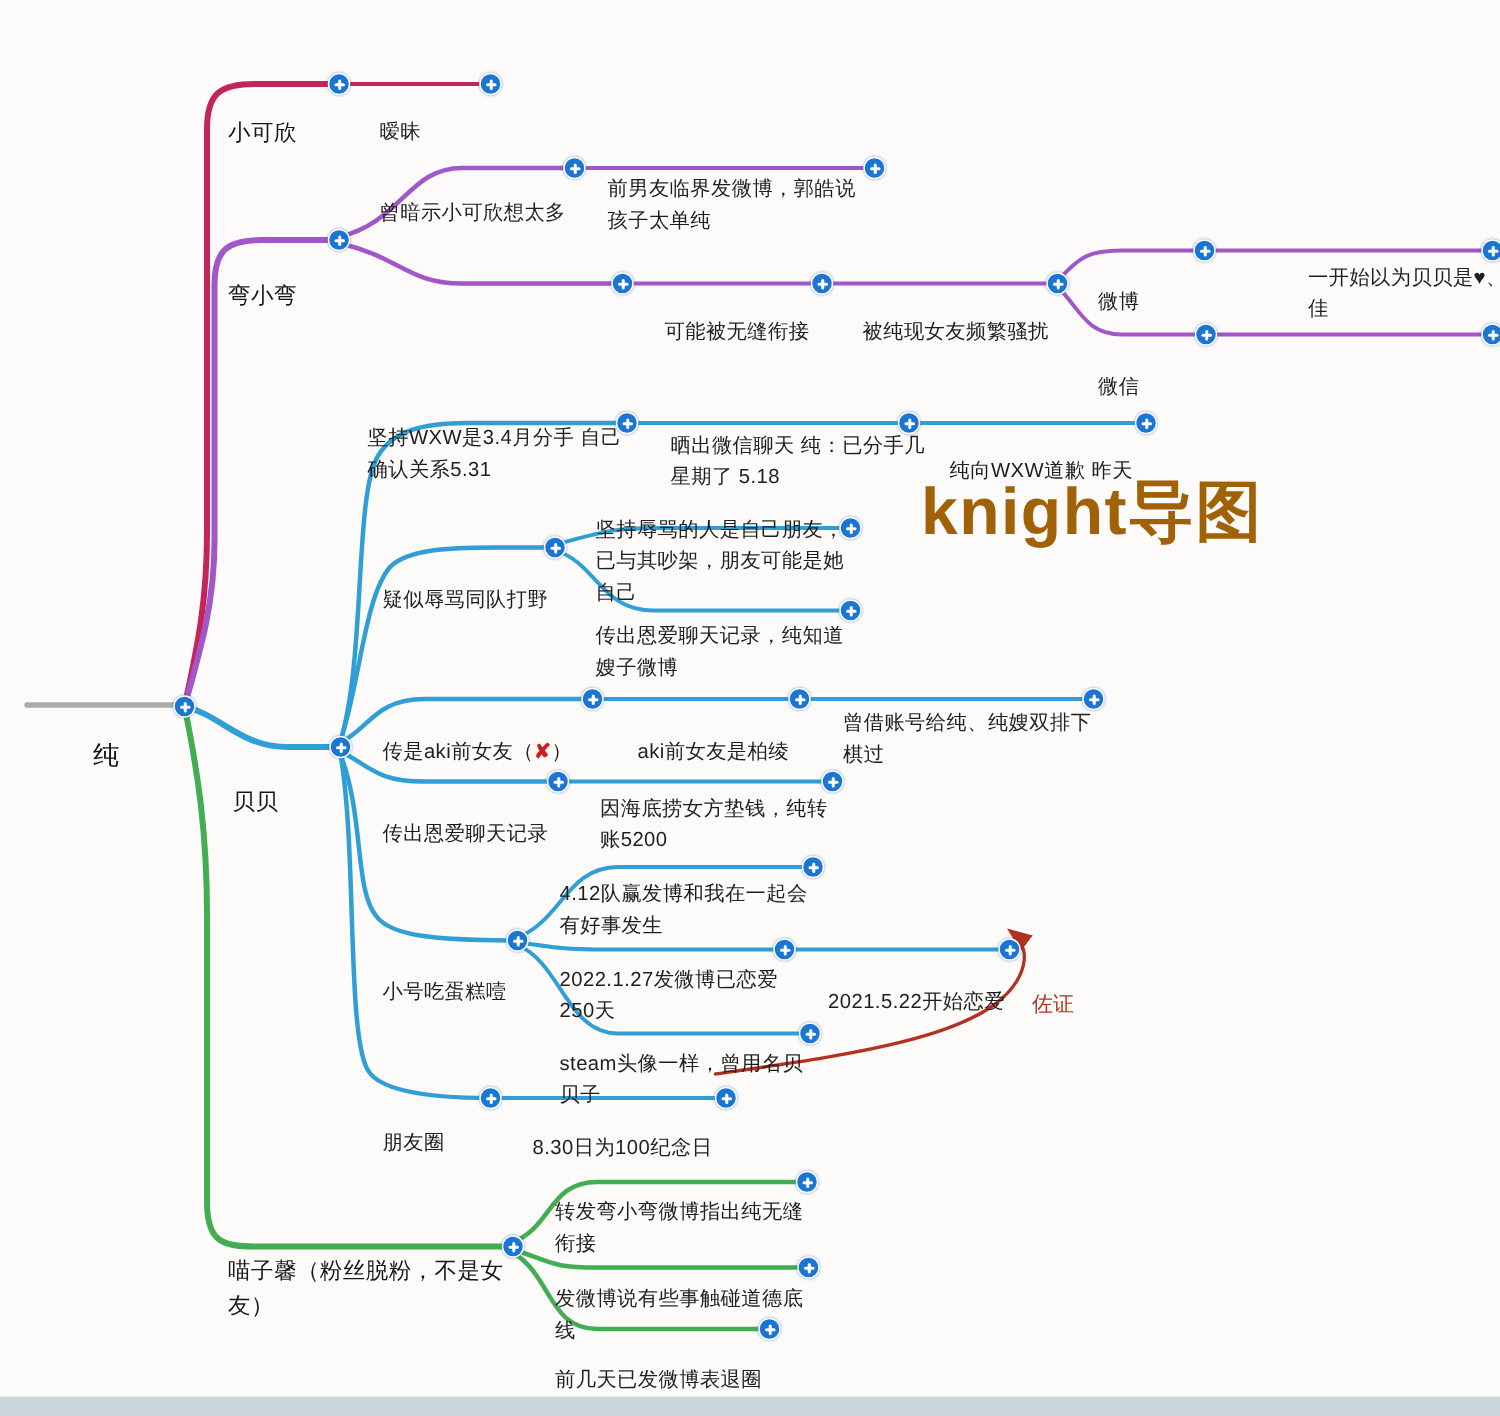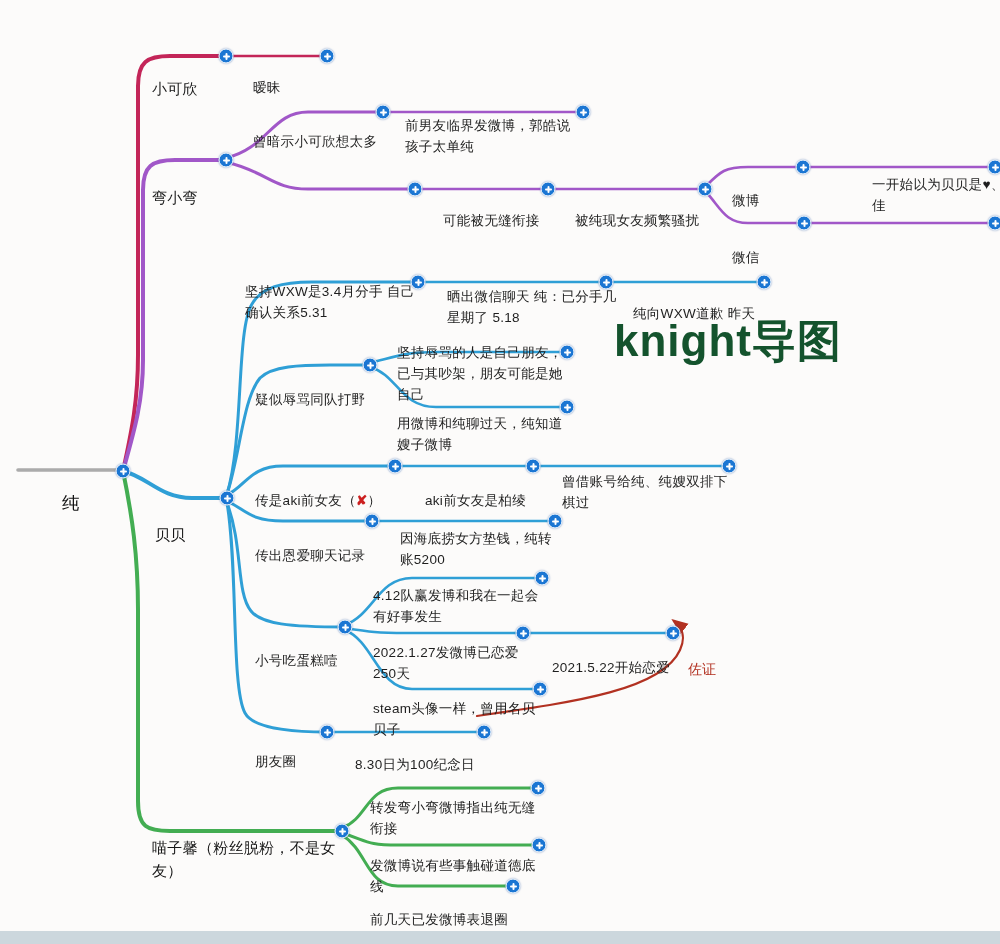--- a/index.html
+++ b/index.html
@@ -18,21 +18,21 @@
   .w25{stroke-width:2.6px;}
   .wgy{stroke-width:3.6px;}
   .wrd{stroke-width:2.2px;}
   .lbl{position:absolute;font-size:13.5px;line-height:1.55;color:#1e1e1e;white-space:normal;letter-spacing:.3px;margin-top:48px;}
   .branch-lbl{font-size:15px;color:#161616;}
   .root-lbl{font-size:17.5px;color:#101010;}
   .nowrap{white-space:nowrap;}
   .plus{position:absolute;width:13px;height:13px;border-radius:50%;background:#1b76d3;border:1.5px solid #ffffff;box-shadow:0 0 2px rgba(30,80,160,.55);transform:translate(-50%,-50%);}
   .plus::before{content:"";position:absolute;left:50%;top:50%;width:7px;height:2px;background:#fff;transform:translate(-50%,-50%);border-radius:1px;}
   .plus::after{content:"";position:absolute;left:50%;top:50%;width:2px;height:7px;background:#fff;transform:translate(-50%,-50%);border-radius:1px;}
-  .watermark{position:absolute;left:614px;top:312px;font-size:44px;font-weight:bold;color:#14532d;letter-spacing:1px;}
+  .watermark{position:absolute;left:614px;top:312px;font-size:44px;font-weight:bold;color:#a16207;letter-spacing:1px;}
   .evidence{position:absolute;left:688px;top:661px;font-size:14px;color:#b23121;}
   .redx{color:#cc1f1f;font-weight:bold;}
   .bottom-bar{position:absolute;left:0;bottom:0;width:100%;height:13px;background:#ccd7dd;}
 </style>
 </head>
 <body>
 
 <div class="canvas">
 
   <svg class="links" width="1000" height="944" viewBox="0 0 1000 944">
@@ -96,21 +96,21 @@
   <div class="lbl nowrap" style="left:575px;top:163px;">被纯现女友频繁骚扰</div>
   <div class="lbl nowrap" style="left:732px;top:143px;">微博</div>
   <div class="lbl" style="left:872px;top:127px;width:160px;">一开始以为贝贝是♥、卓佳</div>
   <div class="lbl nowrap" style="left:732px;top:200px;">微信</div>
   <div class="lbl branch-lbl nowrap" style="left:155px;top:475px;">贝贝</div>
   <div class="lbl" style="left:245px;top:234px;width:170px;">坚持WXW是3.4月分手 自己确认关系5.31</div>
   <div class="lbl" style="left:447px;top:239px;width:170px;">晒出微信聊天 纯：已分手几星期了 5.18</div>
   <div class="lbl nowrap" style="left:633px;top:256px;">纯向WXW道歉 昨天</div>
   <div class="lbl nowrap" style="left:255px;top:342px;">疑似辱骂同队打野</div>
   <div class="lbl" style="left:397px;top:295px;width:172px;">坚持辱骂的人是自己朋友，已与其吵架，朋友可能是她自己</div>
-  <div class="lbl" style="left:397px;top:366px;width:170px;">用微博和纯聊过天，纯知道嫂子微博</div>
+  <div class="lbl" style="left:397px;top:366px;width:170px;">传出恩爱聊天记录，纯知道嫂子微博</div>
   <div class="lbl nowrap" style="left:255px;top:443px;"><span>传是aki前女友（</span><span class="redx">✘</span><span>）</span></div>
   <div class="lbl nowrap" style="left:425px;top:443px;">aki前女友是柏绫</div>
   <div class="lbl" style="left:562px;top:424px;width:170px;font-family:Liberation Serif, serif;">曾借账号给纯、纯嫂双排下棋过</div>
   <div class="lbl nowrap" style="left:255px;top:498px;">传出恩爱聊天记录</div>
   <div class="lbl" style="left:400px;top:481px;width:156px;">因海底捞女方垫钱，纯转账5200</div>
   <div class="lbl nowrap" style="left:255px;top:603px;">小号吃蛋糕噎</div>
   <div class="lbl" style="left:373px;top:538px;width:170px;">4.12队赢发博和我在一起会有好事发生</div>
   <div class="lbl" style="left:373px;top:595px;width:150px;">2022.1.27发微博已恋爱250天</div>
   <div class="lbl nowrap" style="left:552px;top:610px;">2021.5.22开始恋爱</div>
   <div class="lbl" style="left:373px;top:651px;width:166px;">steam头像一样，曾用名贝贝子</div>

